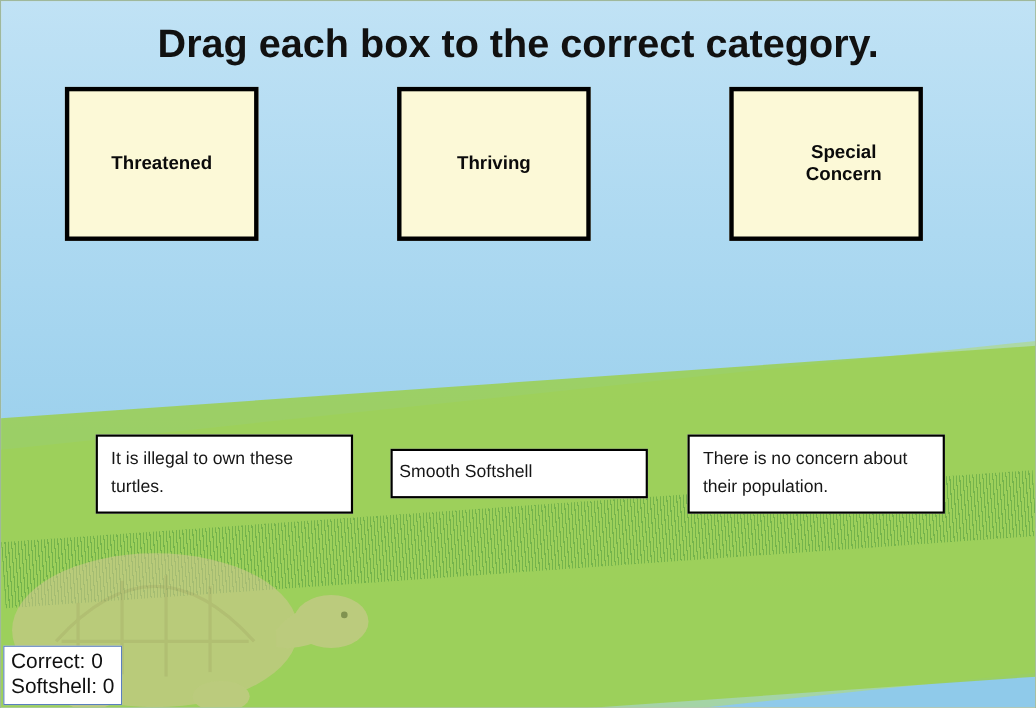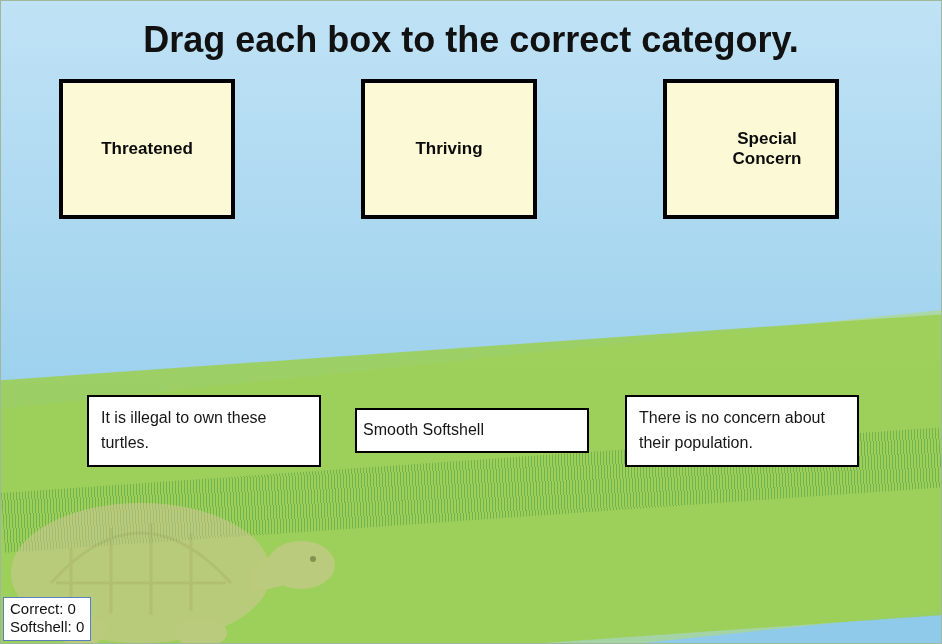--- a/index.html
+++ b/index.html
@@ -106,21 +106,21 @@
   .card-2 { left: 354px; top: 407px; padding: 8px 6px; }
   .card-3 { left: 624px; top: 394px; }
 
   .scorebox {
     position: absolute;
     left: 2px;
     bottom: 2px;
     border: 1px solid #5a7fbf;
     background: #fff;
     padding: 2px 6px 3px 6px;
-    font-size: 15px;
+    font-size: 19px;
     line-height: 1.25;
     z-index: 4;
     color: #111;
   }
 
   .turtle {
     position: absolute;
     left: 0;
     bottom: 0;
     width: 400px;

